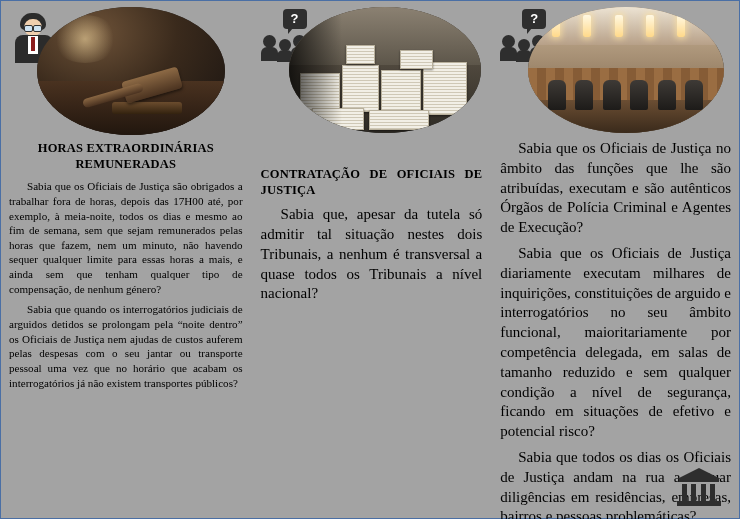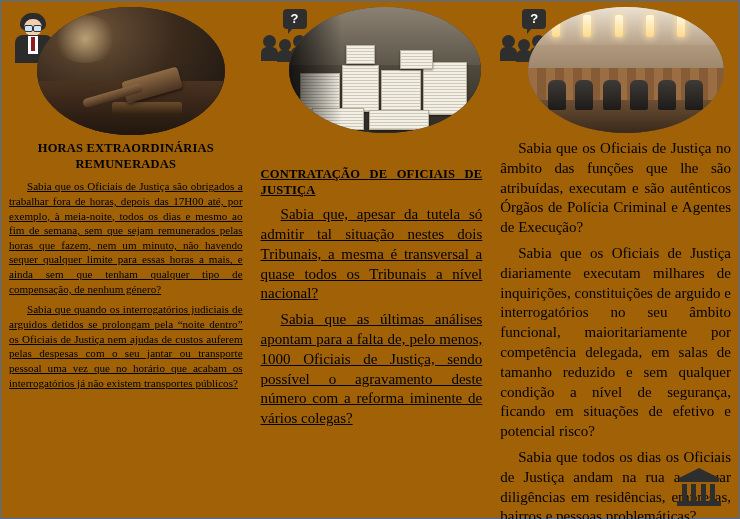--- a/index.html
+++ b/index.html
@@ -13,36 +13,36 @@
     font-family: "Liberation Serif", serif;
     color: #000000;
     overflow: hidden;
   }
   .page {
     position: relative;
     width: 740px;
     height: 519px;
     box-sizing: border-box;
     border: 1px solid #4a6fa5;
-    background: #a16207;
+    background: #a3a3a3;
   }
   .columns {
     display: flex;
     flex-direction: row;
     width: 100%;
     height: 100%;
     box-sizing: border-box;
     padding: 6px 8px 4px 8px;
   }
   .col {
     box-sizing: border-box;
     position: relative;
   }
   .col-1 { width: 33.6%; padding-right: 9px; }
-  .col-2 { width: 33.2%; padding: 0 9px; text-decoration: underline; }
+  .col-2 { width: 33.2%; padding: 0 9px; }
   .col-3 { width: 33.2%; padding-left: 9px; }
 
   .media {
     position: relative;
     height: 128px;
     margin-bottom: 4px;
   }
   .media-2 { height: 128px; }
   .media-3 { height: 128px; }
 
@@ -229,21 +229,21 @@
     text-align: justify;
     text-align-last: justify;
   }
   p.body {
     font-size: 15px;
     line-height: 1.32;
     text-align: justify;
     margin: 0 0 6px 0;
     text-indent: 18px;
   }
-  .col-1 p.body { font-size: 11.1px; text-decoration: underline; }
+  .col-1 p.body { font-size: 11.1px; }
   .col-2 p.body { text-indent: 20px; }
   .col-3 p.body { text-indent: 18px; }
   .spacer-2 { height: 22px; }
 </style>
 </head>
 <body>
 
 <div class="page">
   <div class="columns">
 
@@ -298,22 +298,21 @@
               <i style="left:42%; top:82%; width:30%; height:14%;"></i>
               <i style="left:58%; top:34%; width:16%; height:14%;"></i>
               <i style="left:30%; top:30%; width:14%; height:14%;"></i>
             </div>
             <div class="p2-dark"></div>
           </div>
         </div>
       </div>
       <div class="spacer-2"></div>
       <h2 class="headline left">CONTRATAÇÃO DE OFICIAIS DE JUSTIÇA</h2>
-      <p class="body">Sabia que, apesar da tutela só admitir tal situação nestes dois Tribunais, a mesma é transversal a quase todos os Tribunais a nível nacional?</p>
-      <p class="body">Sabia que as últimas análises apontam para a falta de, pelo menos, 1000 Oficiais de Justiça, sendo possível o agravamento deste número com a reforma iminente de vários colegas?</p>
+      <p class="body">Sabia que, apesar da tutela só admitir tal situação nestes dois Tribunais, a nenhum é transversal a quase todos os Tribunais a nível nacional?</p>
     </div>
 
     <div class="col col-3">
       <div class="media media-3">
         <div class="people-icon">
           <span class="head" style="left:2px;  top:22px; width:13px; height:13px;"></span>
           <span class="body" style="left:0px;  top:34px; width:17px; height:14px; border-radius:6px 6px 0 0;"></span>
           <span class="head" style="left:18px; top:26px; width:12px; height:12px;"></span>
           <span class="body" style="left:16px; top:37px; width:16px; height:12px; border-radius:6px 6px 0 0;"></span>
           <span class="head" style="left:32px; top:22px; width:13px; height:13px;"></span>

